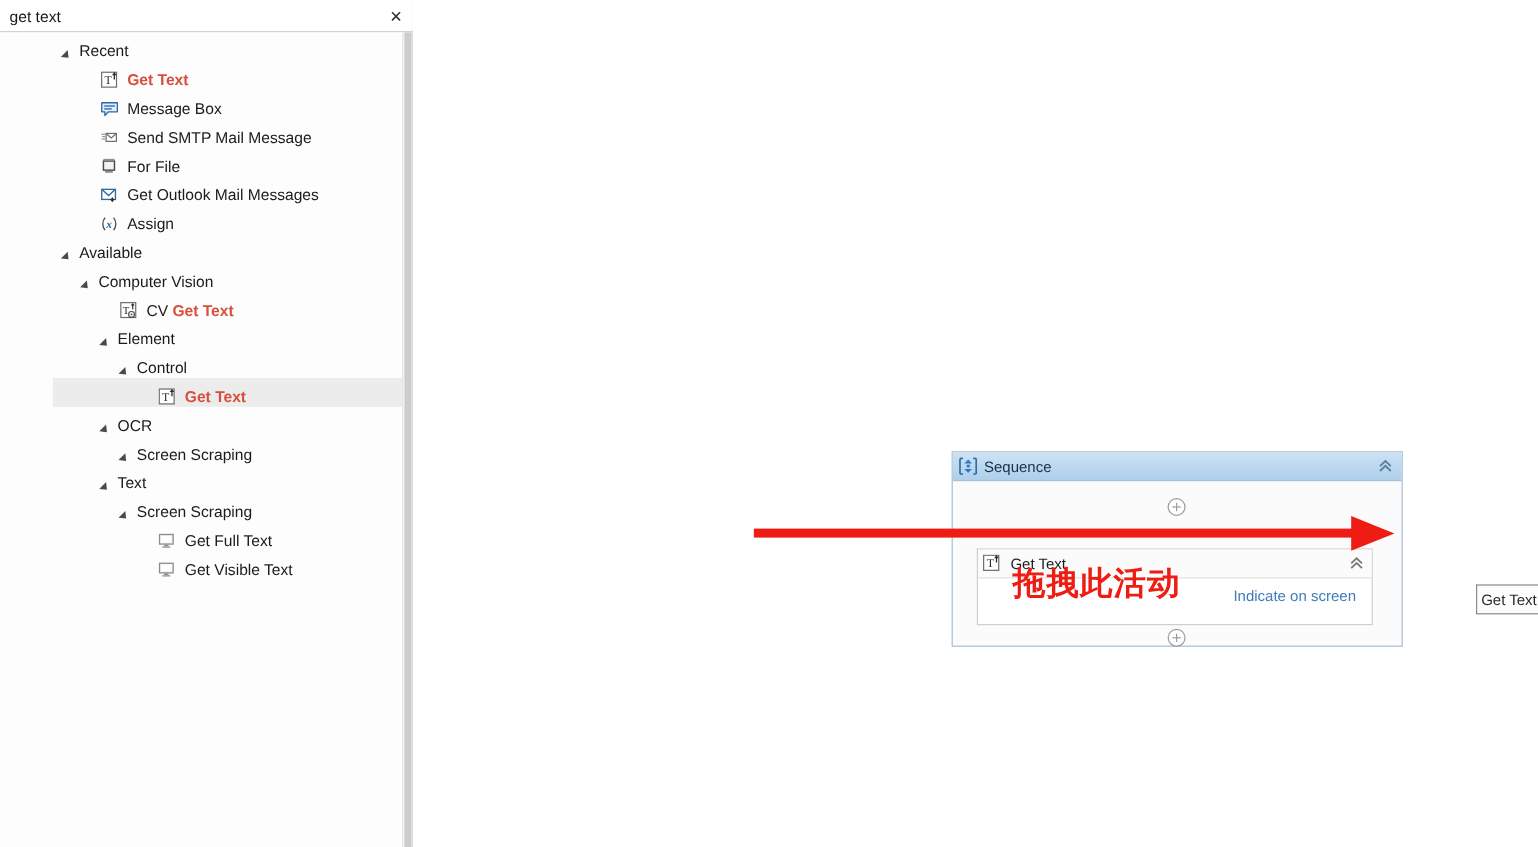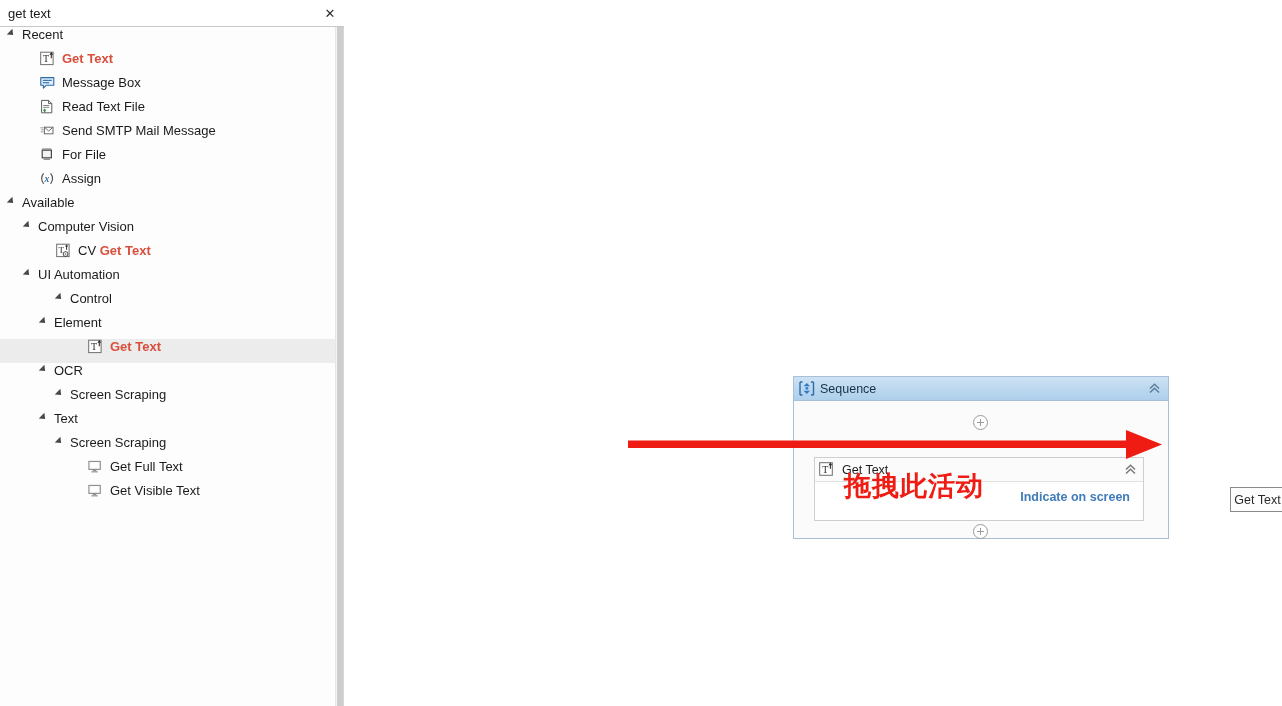--- a/index.html
+++ b/index.html
@@ -65,23 +65,24 @@
     position: absolute;
     left: 0; top: 27px;
     width: 336px;
     bottom: 0;
     overflow: hidden;
     background: #fdfdfd;
   }
   .tree-row {
     height: 24px;
     display: flex;
-    align-items: flex-start;
+    align-items: flex-end;
     white-space: nowrap;
     box-sizing: border-box;
+    margin-left: 44px;
   }
   .tree-row.selected {
     background: #ececec;
   }
   .expander {
     width: 11px;
     height: 11px;
     margin-right: 3px;
     position: relative;
     flex: 0 0 auto;
@@ -225,21 +226,20 @@
     height: 38px;
   }
   #indicate-link {
     position: absolute;
     right: 13px;
     top: 8px;
     font-size: 12.5px;
     color: #3f7cb8;
     cursor: pointer;
     white-space: nowrap;
-    font-weight: bold;
   }
 
   
   #drag-ghost {
     position: absolute;
     left: 885px;
     top: 487px;
     width: 55px;
     height: 25px;
     background: #fdfdfd;
@@ -313,53 +313,51 @@
             <rect x="2.8" y="4.8" width="9" height="1.1" fill="#2c6aa0"></rect>
             <rect x="2.8" y="7.2" width="6.4" height="1.1" fill="#2c6aa0"></rect>
           </svg>
         </span>
         <span class="tree-label">Message Box</span>
       </div>
       <div class="tree-row">
         <div style="width: 40px; flex: 0 0 auto;"></div>
         <span class="node-icon">
           <svg width="17" height="16" viewBox="0 0 17 16">
-            <path d="M1.6 1.4 h7 l3.2 3.2 v9.2 h-10.2 z" fill="#fff" stroke="#5c5c5c" stroke-width="1" stroke-linejoin="round"></path>
-            <path d="M8.6 1.4 v3.2 h3.2" fill="none" stroke="#5c5c5c" stroke-width="1"></path>
-            <rect x="3.2" y="6" width="6" height="0.9" fill="#7a7a7a"></rect>
-            <rect x="3.2" y="7.8" width="6" height="0.9" fill="#7a7a7a"></rect>
-            <path d="M4.6 13.2 L4.6 10.4" stroke="#3f8f4a" stroke-width="1.4"></path>
-            <polygon points="4.6,9.4 6.4,11.8 2.8,11.8" fill="#3f8f4a"></polygon>
-          </svg>
-        </span>
-        <span class="tree-label">Read Text File</span>
-      </div>
-      <div class="tree-row">
-        <div style="width: 40px; flex: 0 0 auto;"></div>
-        <span class="node-icon">
-          <svg width="17" height="16" viewBox="0 0 17 16">
             <rect x="4.4" y="4.2" width="8.6" height="6.6" fill="#fff" stroke="#6d6d6d" stroke-width="1"></rect>
             <polyline points="4.4,4.2 8.7,8 13,4.2" fill="none" stroke="#6d6d6d" stroke-width="1"></polyline>
             <rect x="0.4" y="4.4" width="3.2" height="0.9" fill="#8e8e8e"></rect>
             <rect x="1.2" y="6.4" width="2.4" height="0.9" fill="#8e8e8e"></rect>
             <rect x="0.8" y="8.4" width="2.8" height="0.9" fill="#8e8e8e"></rect>
           </svg>
         </span>
         <span class="tree-label">Send SMTP Mail Message</span>
       </div>
       <div class="tree-row">
         <div style="width: 40px; flex: 0 0 auto;"></div>
         <span class="node-icon">
           <svg width="17" height="16" viewBox="0 0 17 16">
             <rect x="2.2" y="3.2" width="9.2" height="7.6" fill="#f2f2f2" stroke="#4a4a4a" stroke-width="1.2"></rect>
             <rect x="2.2" y="1.4" width="9.2" height="1.6" fill="#8e8e8e"></rect>
             <rect x="3.6" y="11.4" width="6.4" height="1.6" fill="#8e8e8e"></rect>
           </svg>
         </span>
         <span class="tree-label">For File</span>
+      </div>
+      <div class="tree-row">
+        <div style="width: 40px; flex: 0 0 auto;"></div>
+        <span class="node-icon">
+          <svg width="17" height="16" viewBox="0 0 17 16">
+            <rect x="0.8" y="2.8" width="11.4" height="8.4" fill="#fff" stroke="#2c6aa0" stroke-width="1.1"></rect>
+            <polyline points="0.8,2.8 6.5,8 12.2,2.8" fill="none" stroke="#2c6aa0" stroke-width="1.1"></polyline>
+            <path d="M9.6 9.6 L9.6 12.6" stroke="#2b2b2b" stroke-width="1.3"></path>
+            <polygon points="9.6,13.6 7.6,10.8 11.6,10.8" fill="#2b2b2b"></polygon>
+          </svg>
+        </span>
+        <span class="tree-label">Get Outlook Mail Messages</span>
       </div>
       <div class="tree-row">
         <div style="width: 40px; flex: 0 0 auto;"></div>
         <span class="node-icon">
           <svg width="17" height="16" viewBox="0 0 17 16">
             <path d="M3.6 2.4 a8 8 0 0 0 0 10.4" fill="none" stroke="#4a4a4a" stroke-width="1.1"></path>
             <path d="M10.6 2.4 a8 8 0 0 1 0 10.4" fill="none" stroke="#4a4a4a" stroke-width="1.1"></path>
             <text x="4.6" y="11" font-family="Liberation Serif, serif" font-size="9.5" font-weight="bold" fill="#2c6aa0" font-style="italic">x</text>
           </svg>
         </span>
@@ -383,33 +381,28 @@
             <text x="2.4" y="10.4" font-family="Liberation Serif, serif" font-size="9" fill="#2b2b2b">T</text>
             <path d="M10.6 6.8 L10.6 2.4" stroke="#2b2b2b" stroke-width="1"></path>
             <polygon points="10.6,1.4 12.2,3.6 9,3.6" fill="#2b2b2b"></polygon>
             <circle cx="9.6" cy="11" r="2.4" fill="none" stroke="#4a4a4a" stroke-width="1"></circle>
             <circle cx="9.6" cy="11" r="0.8" fill="#4a4a4a"></circle>
           </svg>
         </span>
         <span class="tree-label"><span>CV </span><span class="accent">Get Text</span></span>
       </div>
       <div class="tree-row">
-        <div style="width: 24px; flex: 0 0 auto;"></div>
-        <div class="expander"></div>
-        <span class="tree-label">UI Automation</span>
+        <div style="width: 40px; flex: 0 0 auto;"></div>
+        <div class="expander"></div>
+        <span class="tree-label">Element</span>
       </div>
       <div class="tree-row">
         <div style="width: 56px; flex: 0 0 auto;"></div>
         <div class="expander"></div>
         <span class="tree-label">Control</span>
-      </div>
-      <div class="tree-row">
-        <div style="width: 40px; flex: 0 0 auto;"></div>
-        <div class="expander"></div>
-        <span class="tree-label">Element</span>
       </div>
       <div class="tree-row selected">
         <div style="width: 88px; flex: 0 0 auto;"></div>
         <span class="node-icon">
           <svg width="17" height="16" viewBox="0 0 17 16">
             <rect x="0.7" y="1.2" width="12.4" height="12.4" fill="#fff" stroke="#6d6d6d" stroke-width="1"></rect>
             <text x="3" y="11" font-family="Liberation Serif, serif" font-size="10" fill="#2b2b2b">T</text>
             <path d="M11.3 7.2 L11.3 2.2" stroke="#2b2b2b" stroke-width="1.1"></path>
             <polygon points="11.3,1.1 13.2,3.7 9.4,3.7" fill="#2b2b2b"></polygon>
           </svg>

